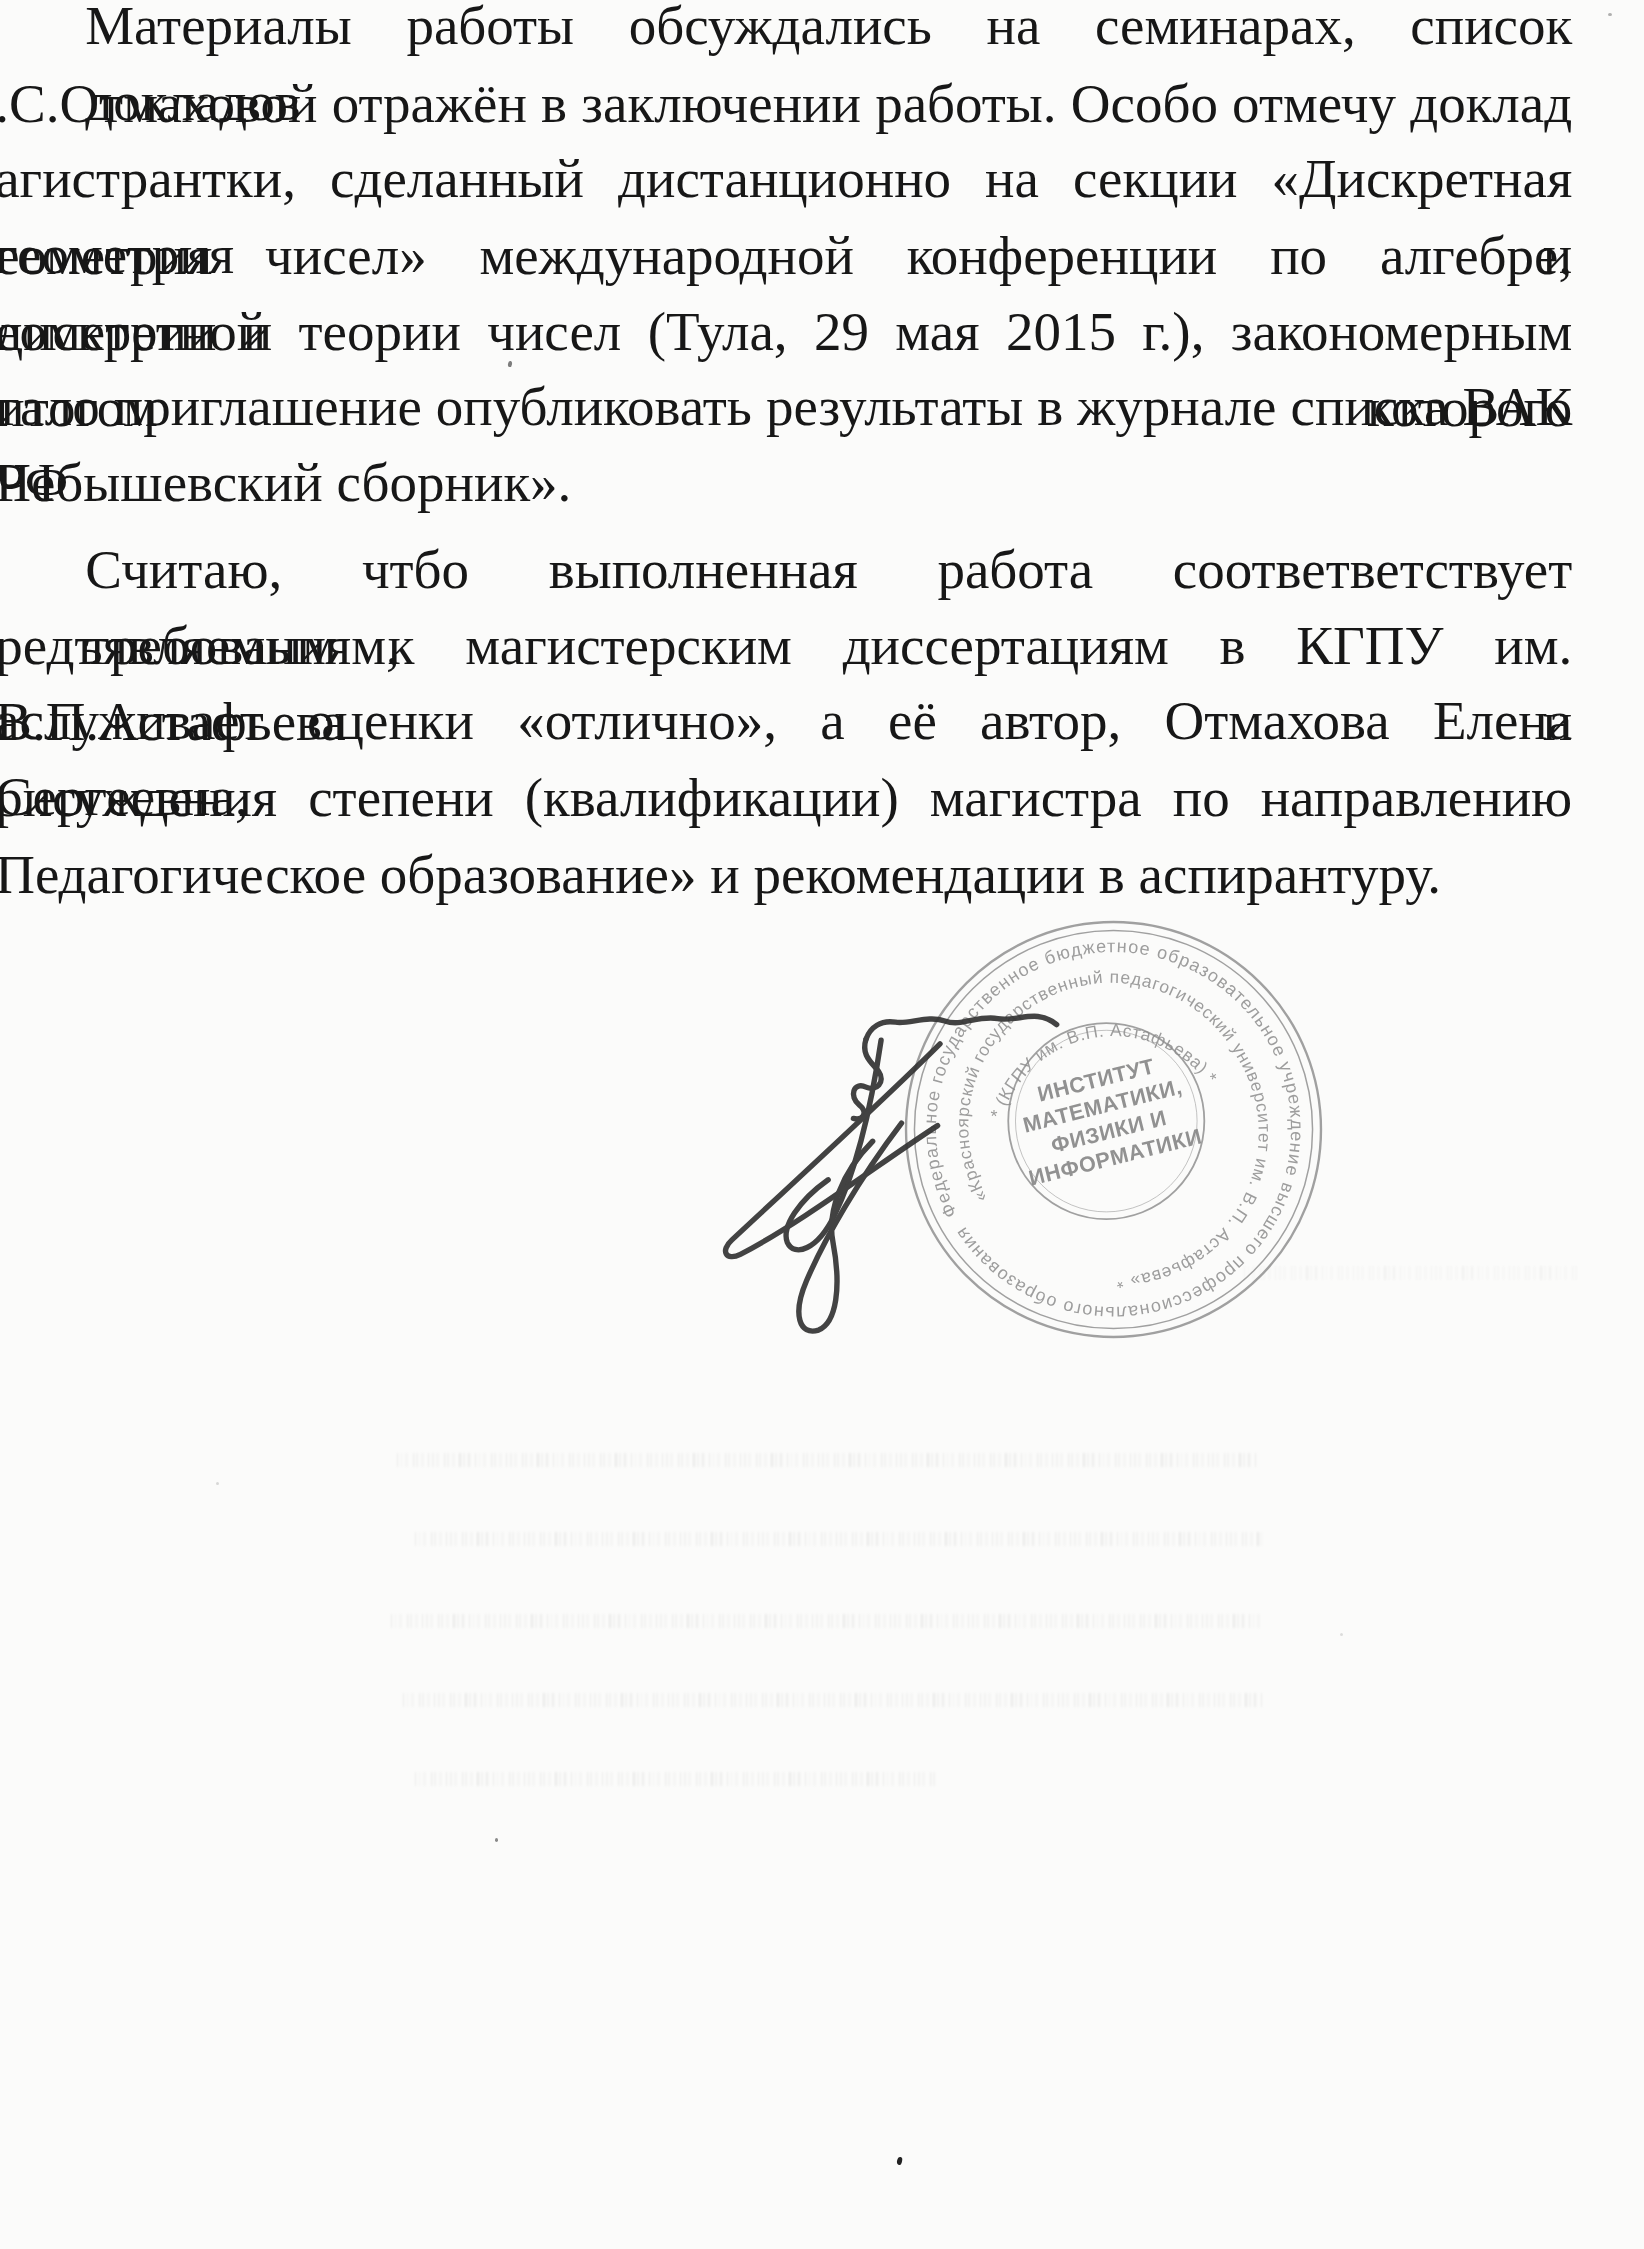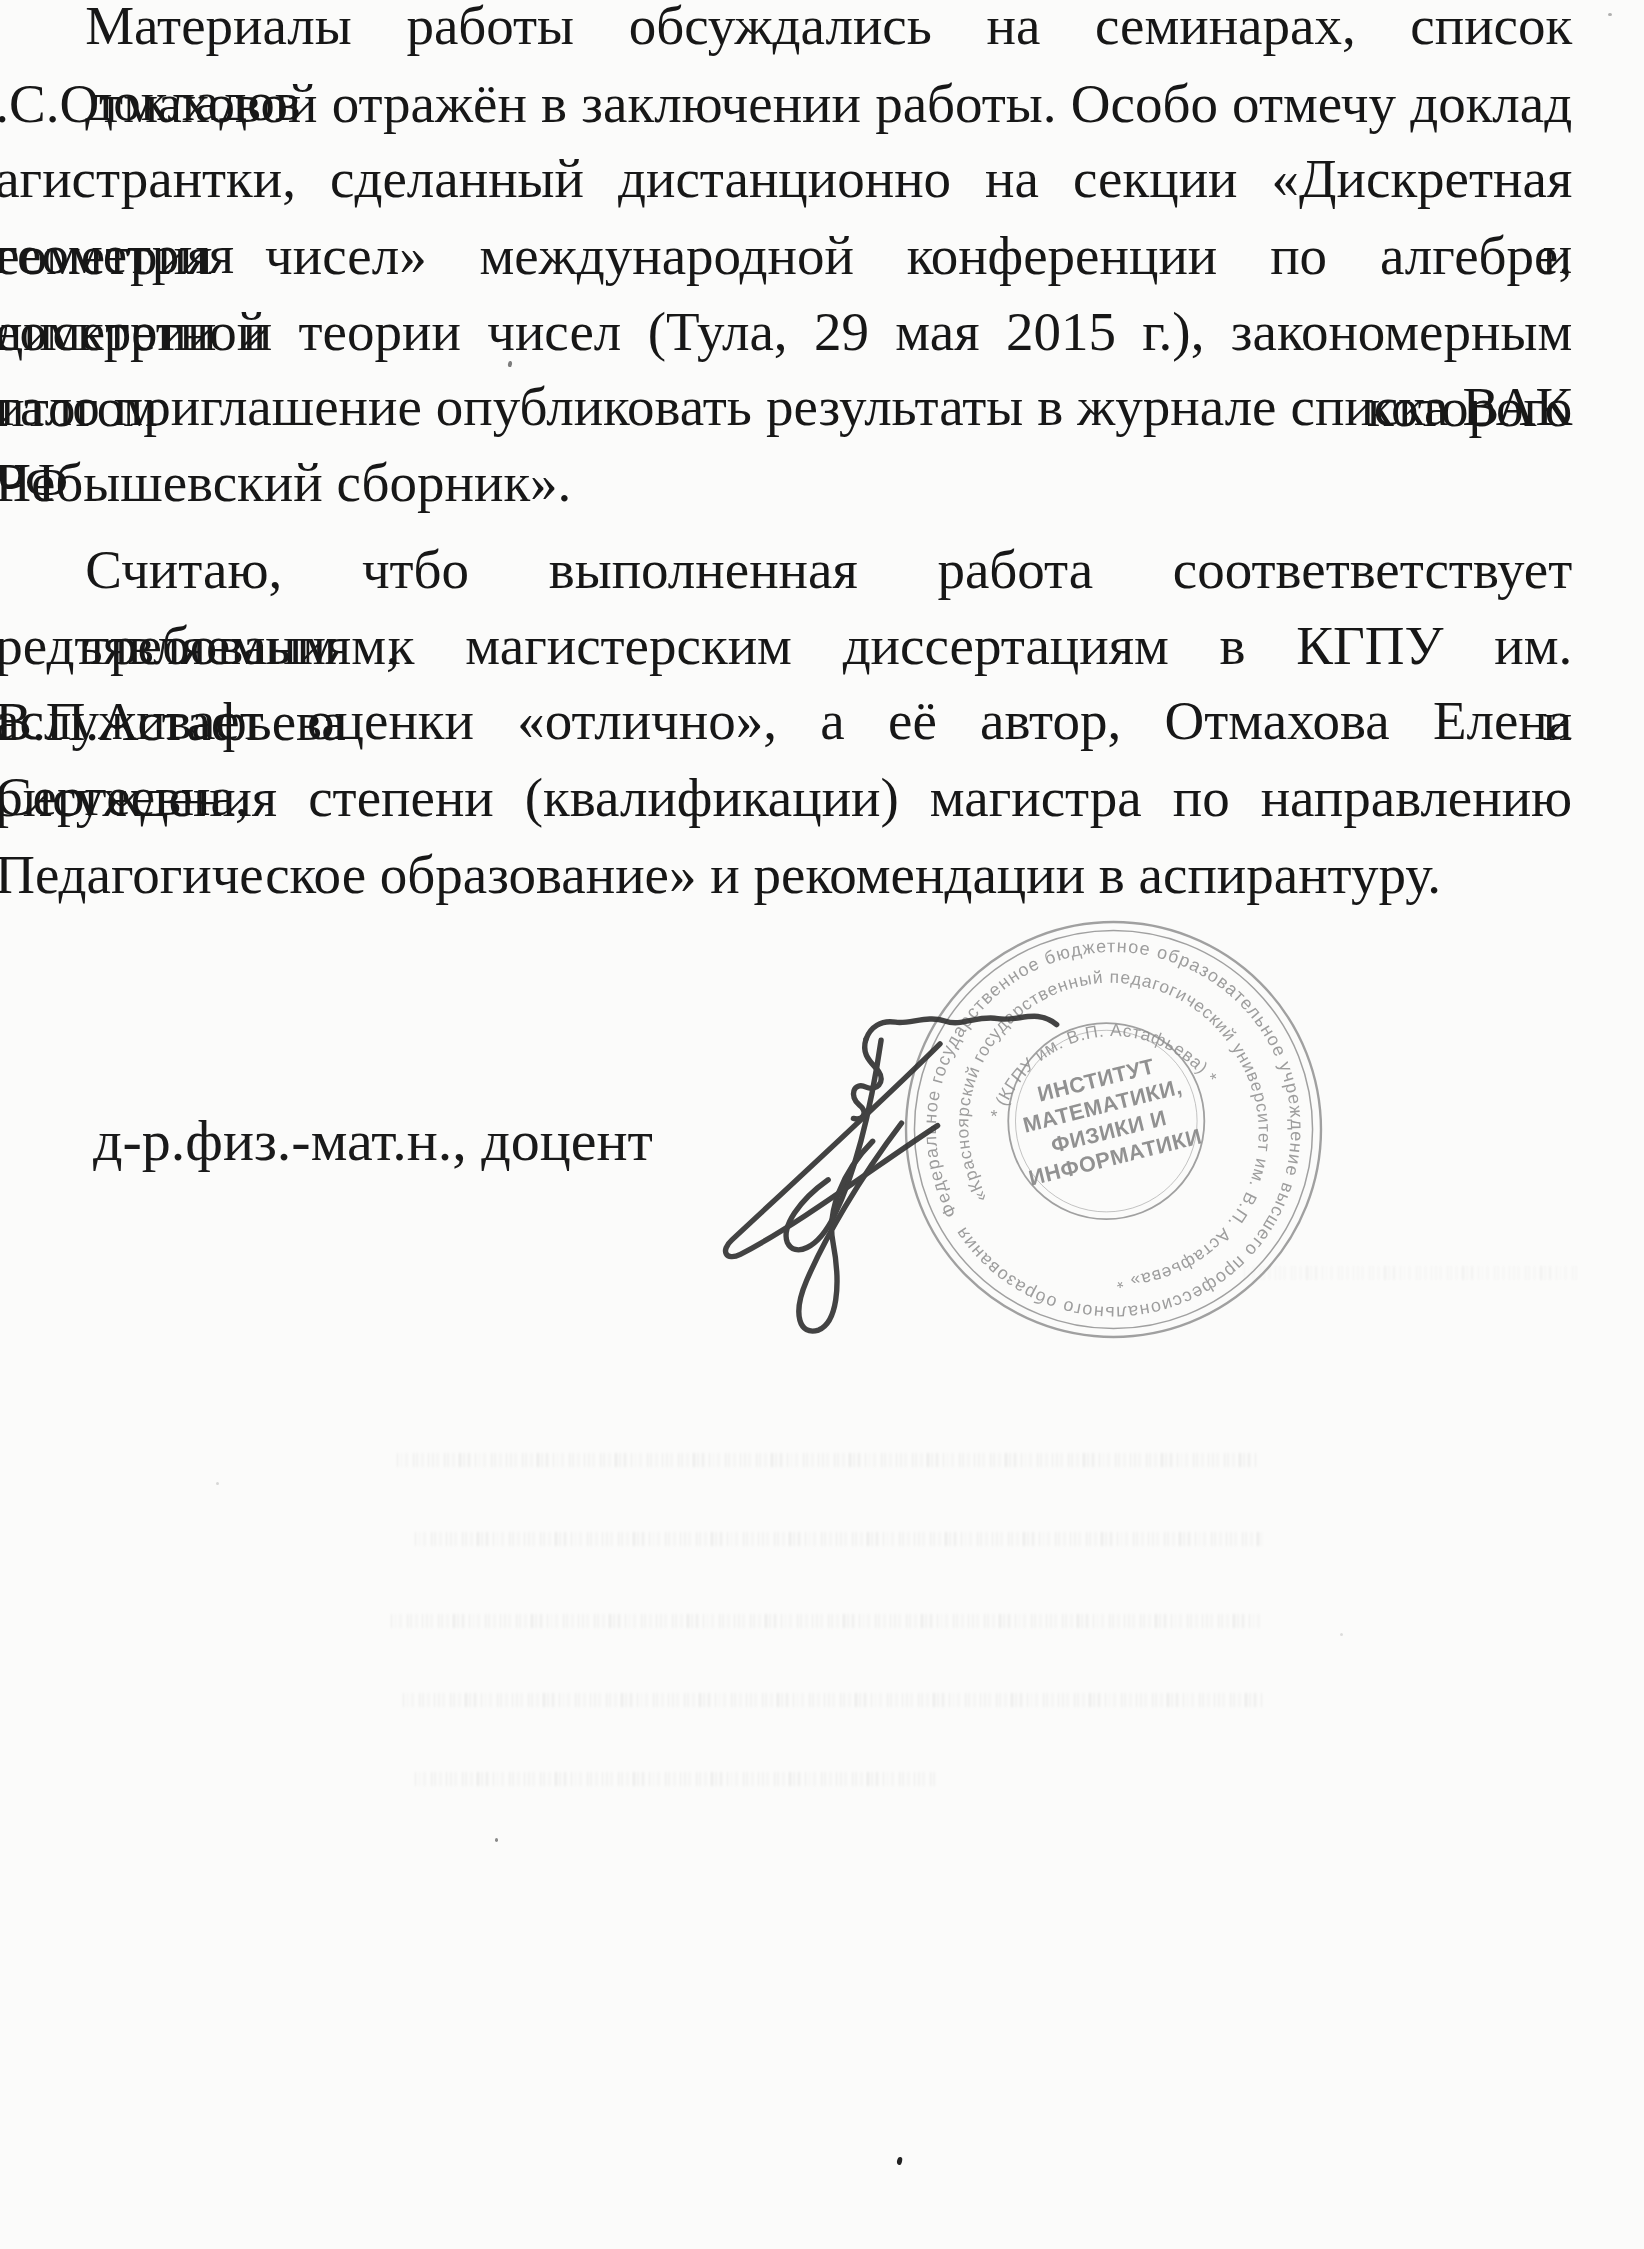--- a/index.html
+++ b/index.html
@@ -65,21 +65,20 @@
   <div class="line" style="top:294px">еометрии и теории чисел (Тула, 29 мая 2015 г.), закономерным итогом которого</div>
   <div class="line" style="top:369px">тало приглашение опубликовать результаты в журнале списка ВАК РФ</div>
   <div class="line left" style="top:445px">Чебышевский сборник».</div>
 
   <div class="line indent" style="top:532px">Считаю, чтбо выполненная работа соответветствует требованиям,</div>
   <div class="line" style="top:608px">редъявляемым к магистерским диссертациям в КГПУ им. В.П.Астафьева и</div>
   <div class="line" style="top:683px">аслуживает оценки «отлично», а её автор, Отмахова Елена Сергеевна,</div>
   <div class="line" style="top:760px">рисуждения степени (квалификации) магистра по направлению</div>
   <div class="line left" style="top:837px">Педагогическое образование» и рекомендации в аспирантуру.</div>
 
-  <div class="sig-role" style="top:1108px">д-р.физ.-мат.н., доцент</div>
 
   <svg class="stamp-svg" width="433" height="433" viewBox="-360 -360 720 720">
     <g fill="none" stroke="#8d8d8d" opacity="0.82">
       <circle cx="0" cy="0" r="345" stroke-width="4"></circle>
       <circle cx="0" cy="0" r="331" stroke-width="2.5"></circle>
       <circle cx="-12" cy="-14" r="163" stroke-width="3"></circle>
       <circle cx="-12" cy="-14" r="151" stroke-width="1.5" opacity="0.7"></circle>
     </g>
     <defs>
       <path id="ringA" d="M -255.5 147.5 A 295 295 0 1 1 255.5 -147.5 A 295 295 0 1 1 -255.5 147.5"></path>

